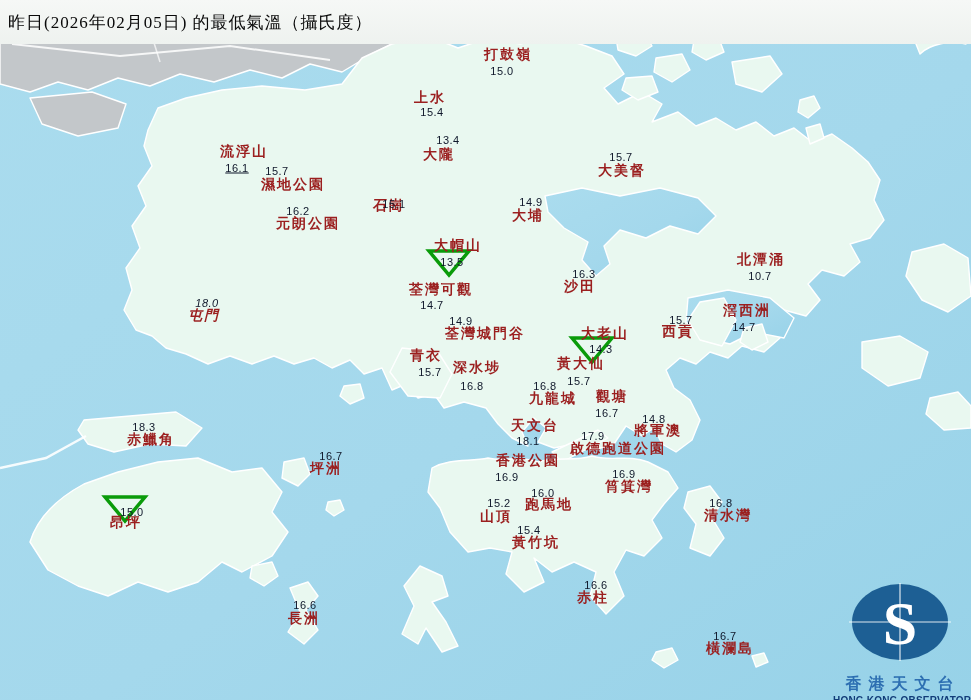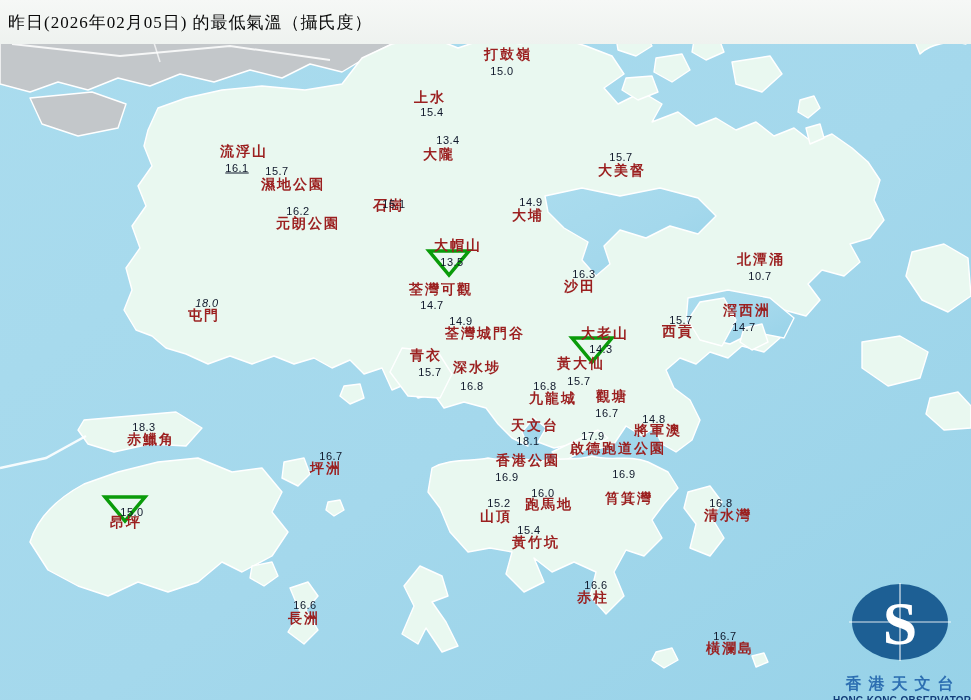--- a/index.html
+++ b/index.html
@@ -142,21 +142,21 @@
       <span class="station-name" style="left: 441px; top: 290px;">荃灣可觀</span>
       <span class="station-value" style="left: 432px; top: 305px;">14.7</span>
       <span class="station-name" style="left: 580px; top: 287px;">沙田</span>
       <span class="station-value" style="left: 584px; top: 274px;">16.3</span>
       <span class="station-name" style="left: 761px; top: 260px;">北潭涌</span>
       <span class="station-value" style="left: 760px; top: 276px;">10.7</span>
       <span class="station-name" style="left: 747px; top: 311px;">滘西洲</span>
       <span class="station-value" style="left: 744px; top: 327px;">14.7</span>
       <span class="station-name" style="left: 678px; top: 332px;">西貢</span>
       <span class="station-value" style="left: 681px; top: 320px;">15.7</span>
-      <span class="station-name" style="left: 204px; top: 316px;">屯門</span>
+      <span class="station-name" style="left: 204px; top: 316px; font-style: italic;">屯門</span>
       <span class="station-value" style="left: 207px; top: 303px; font-style: italic;">18.0</span>
       <span class="station-name" style="left: 485px; top: 334px;">荃灣城門谷</span>
       <span class="station-value" style="left: 461px; top: 321px;">14.9</span>
       <span class="station-name" style="left: 605px; top: 334px;">大老山</span>
       <span class="station-value" style="left: 601px; top: 349px;">14.3</span>
       <span class="station-name" style="left: 426px; top: 356px;">青衣</span>
       <span class="station-value" style="left: 430px; top: 372px;">15.7</span>
       <span class="station-name" style="left: 477px; top: 368px;">深水埗</span>
       <span class="station-value" style="left: 472px; top: 386px;">16.8</span>
       <span class="station-name" style="left: 581px; top: 364px;">黃大仙</span>
@@ -166,21 +166,21 @@
       <span class="station-name" style="left: 612px; top: 397px;">觀塘</span>
       <span class="station-value" style="left: 607px; top: 413px;">16.7</span>
       <span class="station-name" style="left: 535px; top: 426px;">天文台</span>
       <span class="station-value" style="left: 528px; top: 441px;">18.1</span>
       <span class="station-name" style="left: 658px; top: 431px;">將軍澳</span>
       <span class="station-value" style="left: 654px; top: 419px;">14.8</span>
       <span class="station-name" style="left: 618px; top: 449px;">啟德跑道公園</span>
       <span class="station-value" style="left: 593px; top: 436px;">17.9</span>
       <span class="station-name" style="left: 528px; top: 461px;">香港公園</span>
       <span class="station-value" style="left: 507px; top: 477px;">16.9</span>
-      <span class="station-name" style="left: 629px; top: 487px; margin-top: 12px;">筲箕灣</span>
+      <span class="station-name" style="left: 629px; top: 487px;">筲箕灣</span>
       <span class="station-value" style="left: 624px; top: 474px;">16.9</span>
       <span class="station-name" style="left: 151px; top: 440px;">赤鱲角</span>
       <span class="station-value" style="left: 144px; top: 427px;">18.3</span>
       <span class="station-name" style="left: 326px; top: 469px;">坪洲</span>
       <span class="station-value" style="left: 331px; top: 456px;">16.7</span>
       <span class="station-name" style="left: 126px; top: 523px;">昂坪</span>
       <span class="station-value" style="left: 132px; top: 512px;">15.0</span>
       <span class="station-name" style="left: 496px; top: 517px;">山頂</span>
       <span class="station-value" style="left: 499px; top: 503px;">15.2</span>
       <span class="station-name" style="left: 549px; top: 505px;">跑馬地</span>

